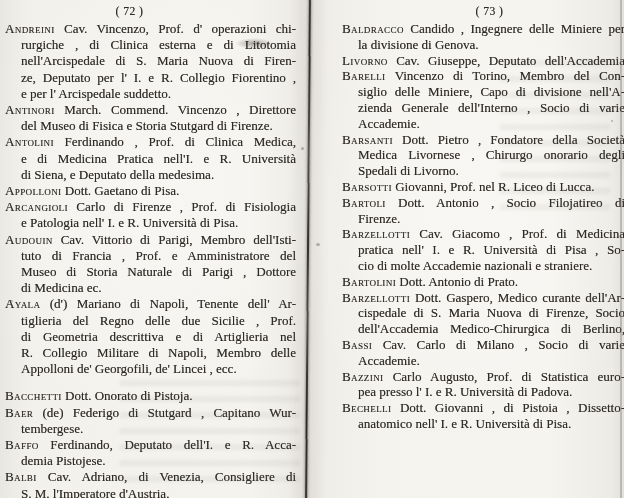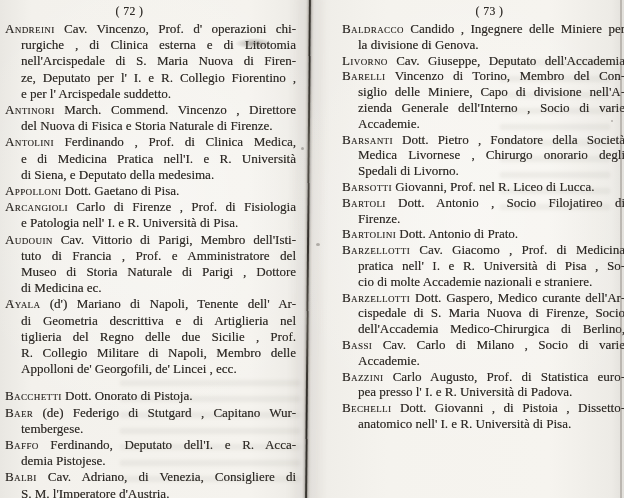--- a/index.html
+++ b/index.html
@@ -80,21 +80,21 @@
     <div class="entries">
         <div class="entry">
           <div class="line first jst"><span class="lead">Andreini</span> Cav. Vincenzo, Prof. d' operazioni chi-</div>
           <div class="line cont jst">rurgiche , di Clinica esterna e di Litotomia</div>
           <div class="line cont jst">nell'Arcispedale di S. Maria Nuova di Firen-</div>
           <div class="line cont jst">ze, Deputato per l' I. e R. Collegio Fiorentino ,</div>
           <div class="line cont">e per l' Arcispedale suddetto.</div>
         </div>
         <div class="entry">
           <div class="line first jst"><span class="lead">Antinori</span> March. Commend. Vincenzo , Direttore</div>
-          <div class="line cont">del Nuova di Fisica e Storia Naturale di Firenze.</div>
+          <div class="line cont">del Museo di Fisica e Storia Stutgard di Firenze.</div>
         </div>
         <div class="entry">
           <div class="line first jst"><span class="lead">Antolini</span> Ferdinando , Prof. di Clinica Medica,</div>
           <div class="line cont jst">e di Medicina Pratica nell'I. e R. Università</div>
           <div class="line cont">di Siena, e Deputato della medesima.</div>
         </div>
         <div class="entry">
           <div class="line first"><span class="lead">Appolloni</span> Dott. Gaetano di Pisa.</div>
         </div>
         <div class="entry">
@@ -102,22 +102,22 @@
           <div class="line cont">e Patologia nell' I. e R. Università di Pisa.</div>
         </div>
         <div class="entry">
           <div class="line first jst"><span class="lead">Audouin</span> Cav. Vittorio di Parigi, Membro dell'Isti-</div>
           <div class="line cont jst">tuto di Francia , Prof. e Amministratore del</div>
           <div class="line cont jst">Museo di Storia Naturale di Parigi , Dottore</div>
           <div class="line cont">di Medicina ec.</div>
         </div>
         <div class="entry">
           <div class="line first jst"><span class="lead">Ayala</span> (d') Mariano di Napoli, Tenente dell' Ar-</div>
+          <div class="line cont jst">tiglieria del Regno delle due Sicilie , Prof.</div>
           <div class="line cont jst">di Geometria descrittiva e di Artiglieria nel</div>
-          <div class="line cont jst">tiglieria del Regno delle due Sicilie , Prof.</div>
           <div class="line cont jst">R. Collegio Militare di Napoli, Membro delle</div>
           <div class="line cont">Appolloni de' Georgofili, de' Lincei , ecc.</div>
         </div>
         <div class="entry gap">
           <div class="line first"><span class="lead">Bacchetti</span> Dott. Onorato di Pistoja.</div>
         </div>
         <div class="entry">
           <div class="line first jst"><span class="lead">Baer</span> (de) Federigo di Stutgard , Capitano Wur-</div>
           <div class="line cont">tembergese.</div>
         </div>
@@ -154,26 +154,26 @@
           <div class="line cont">Spedali di Livorno.</div>
         </div>
         <div class="entry">
           <div class="line first"><span class="lead">Barsotti</span> Giovanni, Prof. nel R. Liceo di Lucca.</div>
         </div>
         <div class="entry">
           <div class="line first jst"><span class="lead">Bartoli</span> Dott. Antonio , Socio Filojatireo di</div>
           <div class="line cont">Firenze.</div>
         </div>
         <div class="entry">
-          <div class="line first"><span class="lead">Bartolini</span> Dott. Antonio di Prato.</div>
-        </div>
-        <div class="entry">
           <div class="line first jst"><span class="lead">Barzellotti</span> Cav. Giacomo , Prof. di Medicina</div>
           <div class="line cont jst">pratica nell' I. e R. Università di Pisa , So-</div>
           <div class="line cont">cio di molte Accademie nazionali e straniere.</div>
+        </div>
+        <div class="entry">
+          <div class="line first"><span class="lead">Bartolini</span> Dott. Antonio di Prato.</div>
         </div>
         <div class="entry">
           <div class="line first jst"><span class="lead">Barzellotti</span> Dott. Gaspero, Medico curante dell'Ar-</div>
           <div class="line cont jst">cispedale di S. Maria Nuova di Firenze, Socio</div>
           <div class="line cont jst">dell'Accademia Medico-Chirurgica di Berlino,</div>
         </div>
         <div class="entry">
           <div class="line first jst"><span class="lead">Bassi</span> Cav. Carlo di Milano , Socio di varie</div>
           <div class="line cont">Accademie.</div>
         </div>

